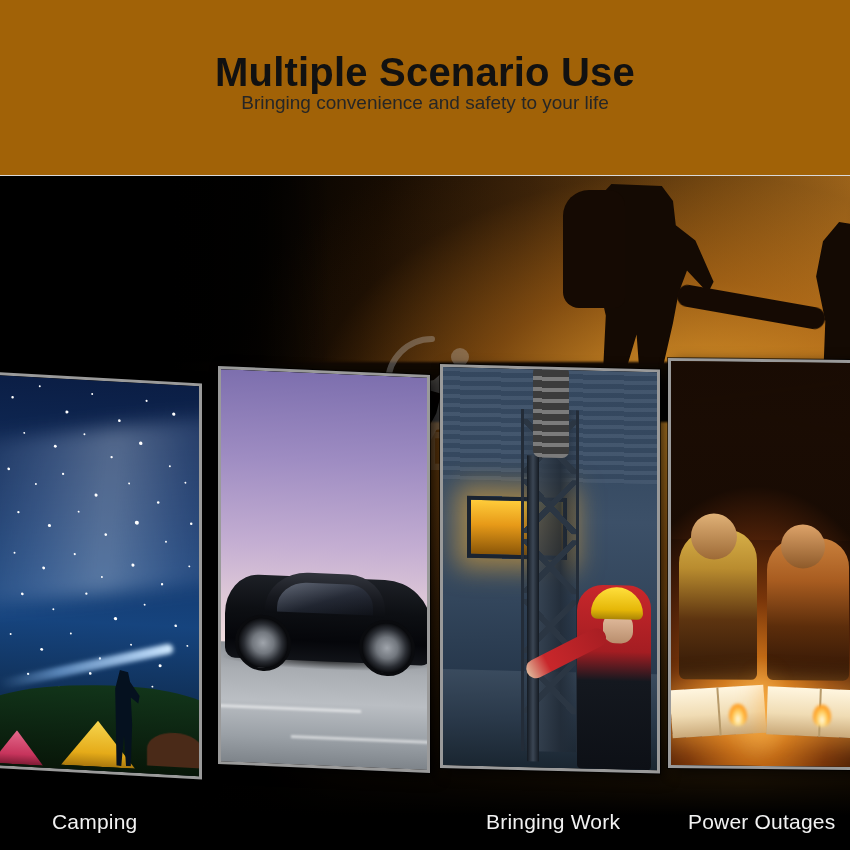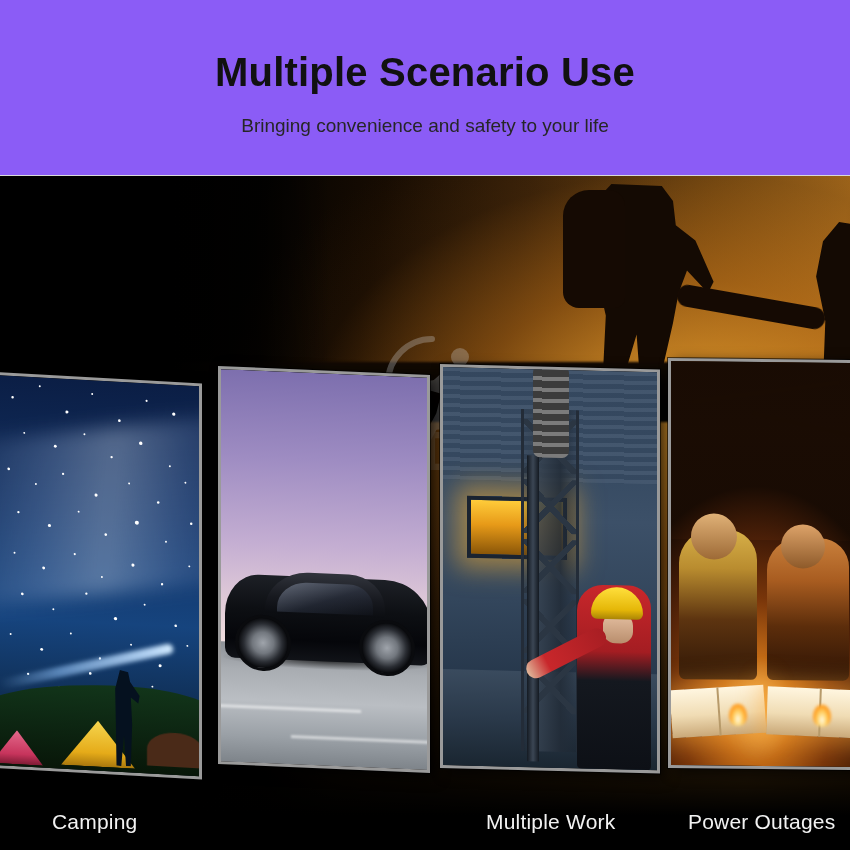--- a/index.html
+++ b/index.html
@@ -5,29 +5,29 @@
 <style>
   * { margin:0; padding:0; box-sizing:border-box; }
   html,body { width:850px; height:850px; overflow:hidden; background:#fff;
               font-family:"Liberation Sans", sans-serif; }
 
   #root { position:relative; width:850px; height:850px; }
 
   
   .header {
     position:absolute; left:0; top:0; width:850px; height:176px;
-    background:#8b5cf6; border-bottom:1px solid #d9d9d9;
+    background:#a16207; border-bottom:1px solid #d9d9d9;
     display:flex; flex-direction:column; align-items:center;
   }
   .title {
     margin-top:52px; font-size:40px; font-weight:bold; color:#111;
     letter-spacing:.2px; line-height:1;
   }
   .subtitle {
-    margin-top:23px; font-size:19px; color:#262626; font-weight:400;
+    font-size:19px; color:#262626; font-weight:400;
   }
 
   
   .scene {
     position:absolute; left:0; top:176px; width:850px; height:674px;
     overflow:hidden; background:#15803d;
   }
   .bg-sky2 {
     position:absolute; inset:0;
     background:linear-gradient(100deg,#000 0%,#050301 27%,#170c02 40%,#3a2209 55%,#7a4c12 74%,#a66a1c 88%,#7b4b11 100%);
@@ -364,18 +364,18 @@
         <div class="book book-r">
             <div class="book-spine"></div>
           </div>
         <div class="flame" style="left:58px;"></div>
         <div class="flame" style="left:142px;"></div>
       </div>
     </div>
 
     <div class="labels">
       <div class="label" id="lab1">Camping</div>
-      <div class="label" id="lab3">Multiple Work</div>
+      <div class="label" id="lab3">Bringing Work</div>
       <div class="label" id="lab4">Power Outages</div>
     </div>
 
   </div>
 </div>
 
 </body></html>

